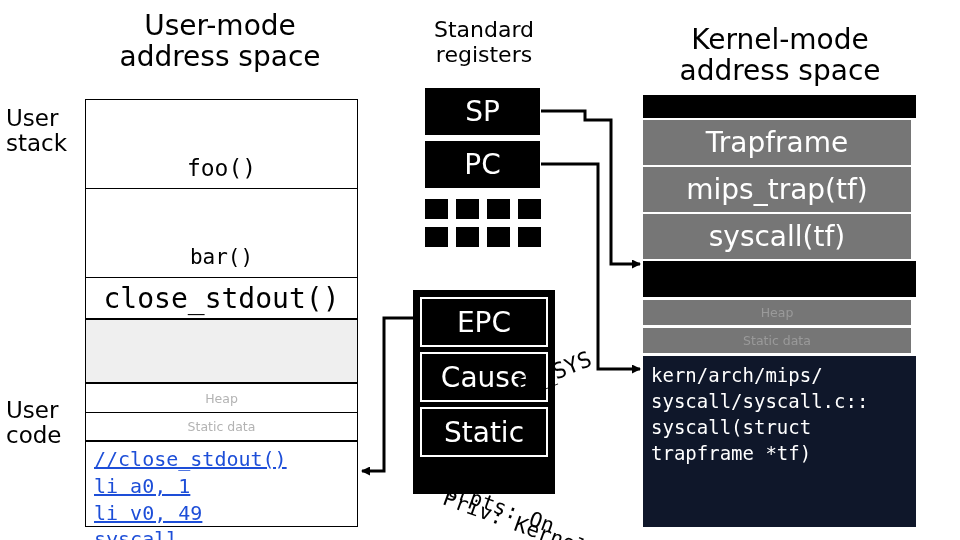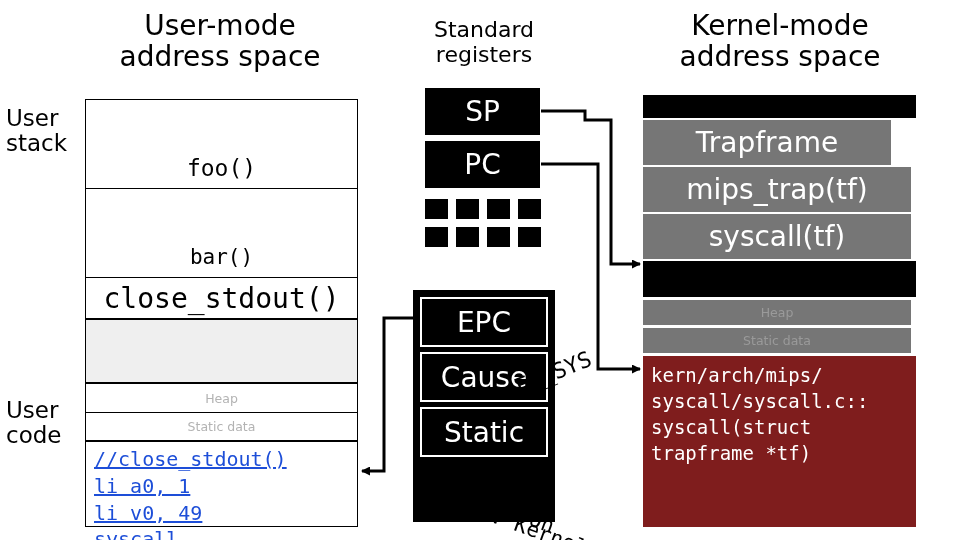--- a/index.html
+++ b/index.html
@@ -24,35 +24,35 @@
   .small-lbl{font-family:"DejaVu Sans", sans-serif;font-size:12.5px;color:#b3b3b3;
              display:flex;align-items:center;justify-content:center;box-sizing:border-box;width:100%;}
   #user-code{font-family:"DejaVu Sans Mono", monospace;font-size:20px;color:#1d4ed8;
              line-height:1.34;padding:4px 0 0 8px;box-sizing:border-box;width:100%;text-decoration:underline;}
   .side-lbl{font-family:"DejaVu Sans", sans-serif;font-size:23px;color:#000;line-height:1.1;text-align:left;}
 
   
   .reg{background:#000;color:#fff;display:flex;align-items:center;justify-content:center;
        font-family:"DejaVu Sans", sans-serif;font-size:28px;box-sizing:border-box;}
   .sq{background:#000;position:absolute;}
-  #cop0{left:413px;top:290px;width:142px;height:232px;background:#000;box-sizing:border-box;
+  #cop0{left:413px;top:290px;width:142px;height:204px;background:#000;box-sizing:border-box;
         padding:7px;}
   .cop0row{background:#000;border:2.5px solid #fff;color:#fff;height:50px;margin-bottom:5px;
            display:flex;align-items:center;justify-content:center;font-size:28px;box-sizing:border-box;
            font-family:"DejaVu Sans", sans-serif;}
   .cop0row:last-child{margin-bottom:0;}
 
   
   #kern-box{left:643px;top:95px;width:273px;height:432px;}
   .kband{position:absolute;left:0;box-sizing:border-box;display:flex;align-items:center;
          justify-content:center;color:#fff;font-family:"DejaVu Sans", sans-serif;}
   .kgray{background:#767676;}
   .kblack{background:#000;}
   .ksmall{font-size:12.5px;color:#9a9a9a;font-family:"DejaVu Sans", sans-serif;}
-  #kern-code{position:absolute;left:0;background:#7f1d1d;color:#fff;
+  #kern-code{position:absolute;left:0;background:#0f172a;color:#fff;
              font-family:"DejaVu Sans Mono", monospace;font-size:19px;line-height:1.37;
              padding:6px 0 0 8px;box-sizing:border-box;}
 
   
   .rot{position:absolute;font-family:"DejaVu Sans Mono", monospace;color:#000;
        transform-origin:0 0;white-space:nowrap;}
 
   svg.overlay{position:absolute;left:0;top:0;width:960px;height:540px;pointer-events:none;}
 </style>
 </head>
@@ -61,21 +61,21 @@
 <div class="abs col-title" style="left:75px;top:10px;width:290px;font-size:28px;">
   <div>User-mode</div>
   <div>address space</div>
 </div>
 
 <div class="abs col-title" style="left:404px;top:18px;width:160px;font-size:22px;">
   <div>Standard</div>
   <div>registers</div>
 </div>
 
-<div class="abs col-title" style="left:635px;top:10px;width:290px;font-size:28px;">
+<div class="abs col-title" style="left:635px;top:24px;width:290px;font-size:28px;">
   <div>Kernel-mode</div>
   <div>address space</div>
 </div>
 
 <div class="abs side-lbl" style="left:6px;top:106px;">
   <div>User</div>
   <div>stack</div>
 </div>
 
 <div class="abs side-lbl" style="left:6px;top:398px;">
@@ -117,21 +117,21 @@
   <div class="cop0row">Static</div>
 </div>
 
 <div class="rot" style="left:512px;top:376px;font-size:22px;transform:rotate(-22deg);">EX_SYS</div>
 
 <div class="rot" style="left:448px;top:486px;font-size:21px;transform:rotate(20deg);">Priv: Kernel</div>
 <div class="rot" style="left:427px;top:468px;font-size:21px;transform:rotate(20deg);">Intrpts: On</div>
 
 <div class="abs" id="kern-box">
   <div class="kband kblack" style="top:0px;height:23px;width:273px;"></div>
-  <div class="kband kgray" style="top:25px;height:45px;width:248px;font-size:28px;">Trapframe</div>
+  <div class="kband kgray" style="top:25px;height:45px;width:268px;font-size:28px;">Trapframe</div>
   <div class="kband kgray" style="top:72px;height:45px;width:268px;font-size:28px;">mips_trap(tf)</div>
   <div class="kband kgray" style="top:119px;height:45px;width:268px;font-size:28px;">syscall(tf)</div>
   <div class="kband kblack" style="top:166px;height:36px;width:273px;"></div>
   <div class="kband kgray ksmall" style="top:205px;height:25px;width:268px;">Heap</div>
   <div class="kband kgray ksmall" style="top:233px;height:25px;width:268px;">Static data</div>
   <div id="kern-code" style="top:261px;height:171px;width:273px;">
     <div>kern/arch/mips/</div>
     <div>syscall/syscall.c::</div>
     <div>syscall(struct</div>
     <div>trapframe *tf)</div>

